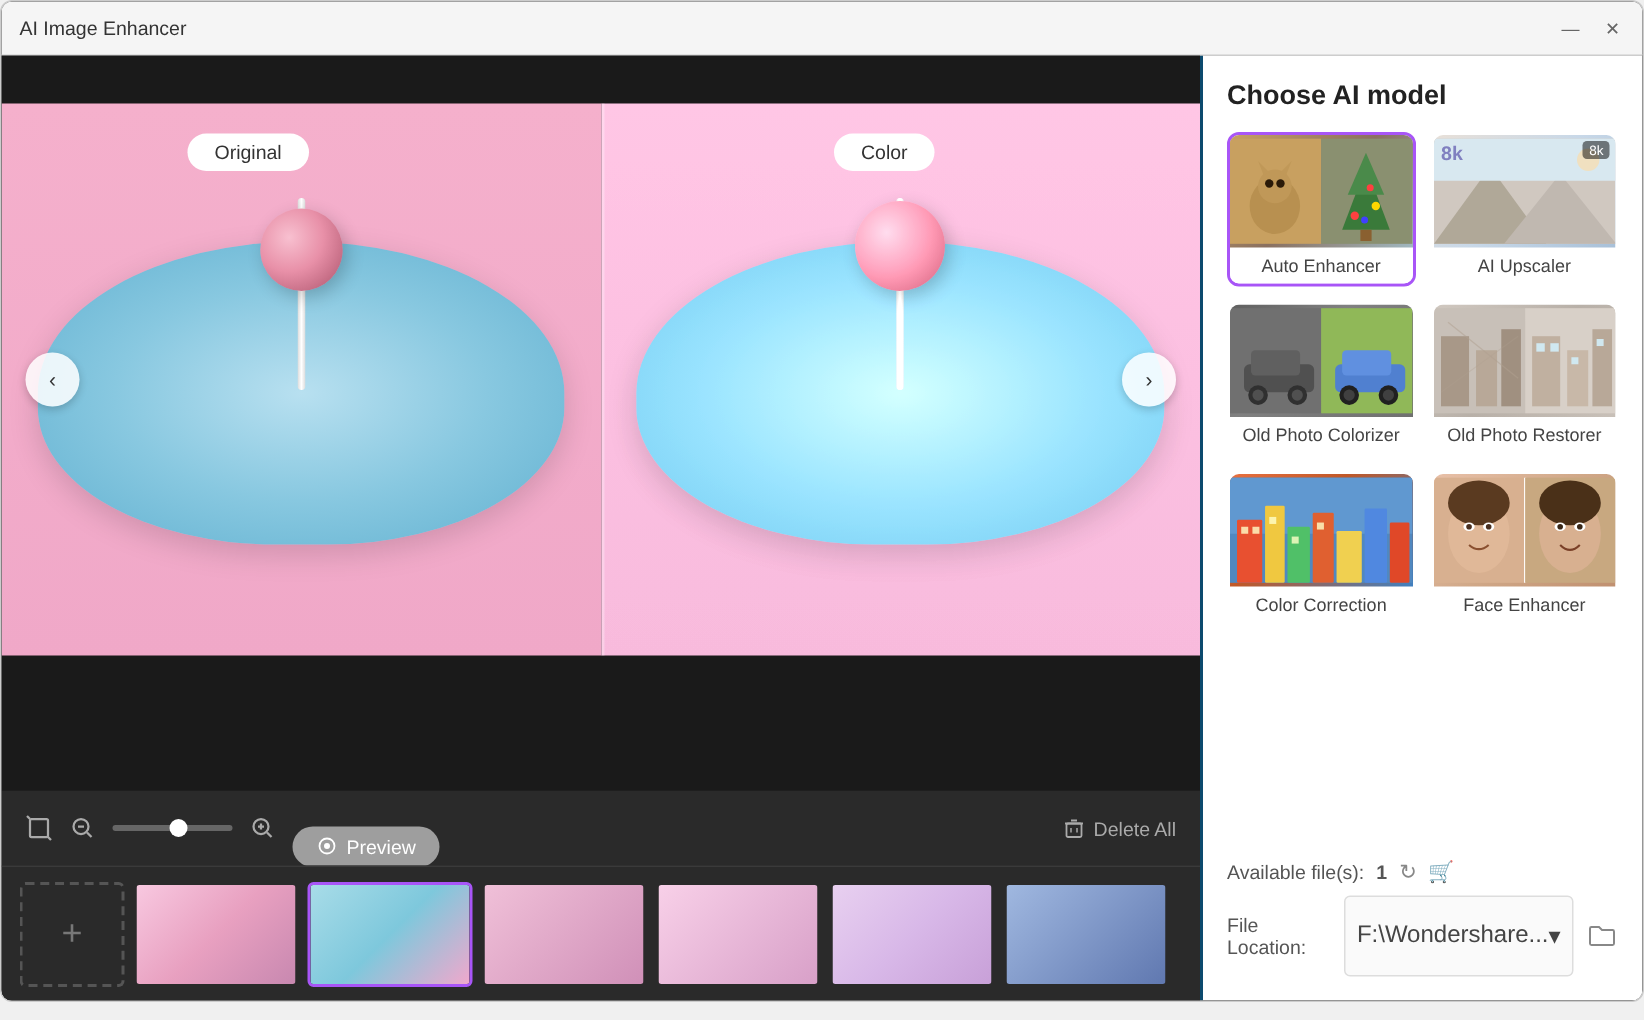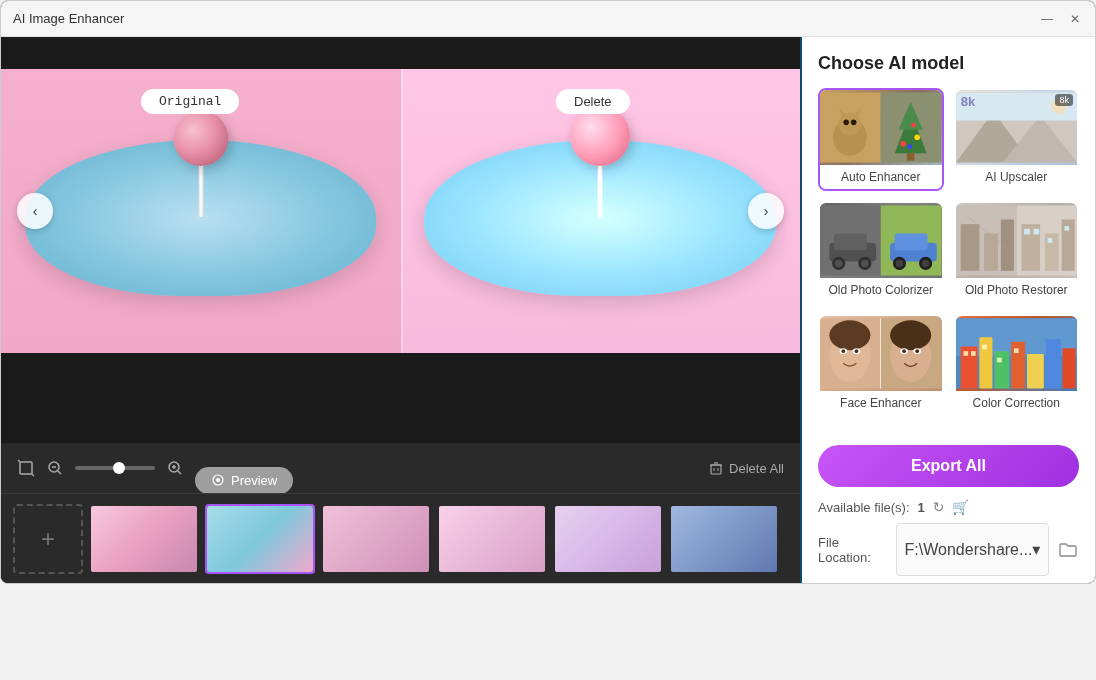--- a/index.html
+++ b/index.html
@@ -6,21 +6,21 @@
     body {
       font-family: -apple-system, BlinkMacSystemFont, 'Segoe UI', sans-serif;
       background: #f0f0f0;
       width: 1096px;
       height: 680px;
       overflow: hidden;
     }
 
     .window {
       width: 1096px;
-      height: 584px;
+      height: 668px;
       background: #404040;
       display: flex;
       flex-direction: column;
       border: 1px solid #ccc;
       border-radius: 8px;
       overflow: hidden;
     }
 
     
     .titlebar {
@@ -64,21 +64,21 @@
       position: absolute;
       top: 20px;
       background: white;
       border-radius: 20px;
       padding: 5px 18px;
       font-size: 13px;
       font-weight: 500;
       color: #333;
       z-index: 10;
     }
-    .label-original { left: 140px; font-family: Liberation Mono, monospace; }
+    .label-original { left: 124px; }
     .label-result { left: 555px; }
 
     
     .image-divider {
       position: absolute;
       left: 50%;
       top: 0;
       bottom: 0;
       width: 2px;
       background: rgba(255,255,255,0.3);
@@ -499,21 +499,21 @@
   <div class="main-content">
 
     <div class="viewer-container">
 
       <div class="image-area">
         <div class="top-black"></div>
 
         <div class="center-content">
 
           <div class="image-label label-original">Original</div>
-          <div class="image-label label-result">Delete</div>
+          <div class="image-label label-result">Color</div>
 
           <div class="scene-half scene-bg-left">
             <div class="plate-elem"></div>
             <div class="stick-elem"></div>
             <div class="ball-elem"></div>
           </div>
 
           <div class="image-divider"></div>
 
           <div class="scene-half scene-bg-right">
@@ -696,20 +696,46 @@
               <rect x="73" y="25" width="6" height="6" fill="#d0e8f0"></rect>
               <rect x="83" y="25" width="6" height="6" fill="#d0e8f0"></rect>
               <rect x="98" y="35" width="5" height="5" fill="#d0e8f0"></rect>
               <rect x="116" y="22" width="5" height="5" fill="#d0e8f0"></rect>
             </svg>
           </div>
           <div class="model-card-label">Old Photo Restorer</div>
         </div>
 
         <div class="model-card">
+          <div class="model-thumb model-color-correction">
+            <svg width="100%" height="100%" viewBox="0 0 130 75" xmlns="http://www.w3.org/2000/svg">
+
+              <rect width="130" height="75" fill="#5088c0"></rect>
+
+              <rect width="130" height="40" fill="#6098d0"></rect>
+
+              <rect x="5" y="30" width="18" height="45" fill="#e85030" rx="1"></rect>
+              <rect x="25" y="20" width="14" height="55" fill="#f0c840" rx="1"></rect>
+              <rect x="41" y="35" width="16" height="40" fill="#50c068" rx="1"></rect>
+              <rect x="59" y="25" width="15" height="50" fill="#e06030" rx="1"></rect>
+              <rect x="76" y="38" width="18" height="37" fill="#f0d050" rx="1"></rect>
+              <rect x="96" y="22" width="16" height="53" fill="#5088e0" rx="1"></rect>
+              <rect x="114" y="32" width="14" height="43" fill="#e04828" rx="1"></rect>
+
+              <rect x="8" y="35" width="5" height="5" fill="rgba(255,255,200,0.8)"></rect>
+              <rect x="16" y="35" width="5" height="5" fill="rgba(255,255,200,0.8)"></rect>
+              <rect x="28" y="28" width="5" height="5" fill="rgba(255,255,200,0.8)"></rect>
+              <rect x="44" y="42" width="5" height="5" fill="rgba(255,255,200,0.8)"></rect>
+              <rect x="62" y="32" width="5" height="5" fill="rgba(255,255,200,0.8)"></rect>
+            </svg>
+          </div>
+          <div class="model-card-label">Color Correction</div>
+        </div>
+
+        <div class="model-card">
           <div class="model-thumb model-face-enhancer">
             <svg width="100%" height="100%" viewBox="0 0 130 75" xmlns="http://www.w3.org/2000/svg">
 
               <rect width="65" height="75" fill="#d8b090"></rect>
               <ellipse cx="32" cy="40" rx="22" ry="28" fill="#e0b898"></ellipse>
 
               <ellipse cx="32" cy="18" rx="22" ry="16" fill="#5a3a20"></ellipse>
 
               <ellipse cx="25" cy="35" rx="4" ry="3" fill="white"></ellipse>
               <circle cx="25" cy="35" r="2" fill="#4a3020"></circle>
@@ -726,50 +752,23 @@
               <ellipse cx="90" cy="35" rx="4" ry="3" fill="white"></ellipse>
               <circle cx="90" cy="35" r="2" fill="#3a2818"></circle>
               <ellipse cx="104" cy="35" rx="4" ry="3" fill="white"></ellipse>
               <circle cx="104" cy="35" r="2" fill="#3a2818"></circle>
               <path d="M90 48 Q97 55 104 48" stroke="#7a4028" stroke-width="1.5" fill="none"></path>
             </svg>
           </div>
           <div class="model-card-label">Face Enhancer</div>
         </div>
 
-        <div class="model-card">
-          <div class="model-thumb model-color-correction">
-            <svg width="100%" height="100%" viewBox="0 0 130 75" xmlns="http://www.w3.org/2000/svg">
-
-              <rect width="130" height="75" fill="#5088c0"></rect>
-
-              <rect width="130" height="40" fill="#6098d0"></rect>
-
-              <rect x="5" y="30" width="18" height="45" fill="#e85030" rx="1"></rect>
-              <rect x="25" y="20" width="14" height="55" fill="#f0c840" rx="1"></rect>
-              <rect x="41" y="35" width="16" height="40" fill="#50c068" rx="1"></rect>
-              <rect x="59" y="25" width="15" height="50" fill="#e06030" rx="1"></rect>
-              <rect x="76" y="38" width="18" height="37" fill="#f0d050" rx="1"></rect>
-              <rect x="96" y="22" width="16" height="53" fill="#5088e0" rx="1"></rect>
-              <rect x="114" y="32" width="14" height="43" fill="#e04828" rx="1"></rect>
-
-              <rect x="8" y="35" width="5" height="5" fill="rgba(255,255,200,0.8)"></rect>
-              <rect x="16" y="35" width="5" height="5" fill="rgba(255,255,200,0.8)"></rect>
-              <rect x="28" y="28" width="5" height="5" fill="rgba(255,255,200,0.8)"></rect>
-              <rect x="44" y="42" width="5" height="5" fill="rgba(255,255,200,0.8)"></rect>
-              <rect x="62" y="32" width="5" height="5" fill="rgba(255,255,200,0.8)"></rect>
-            </svg>
-          </div>
-          <div class="model-card-label">Color Correction</div>
-        </div>
-
       </div>
 
       <div class="export-section">
-        <button class="export-btn">Export All</button>
 
         <div class="available-files">
           <span>Available file(s):</span>
           <span class="count">1</span>
           <span class="refresh-icon">↻</span>
           <span class="cart-icon">🛒</span>
         </div>
 
         <div class="file-location">
           <span>File Location:</span>

